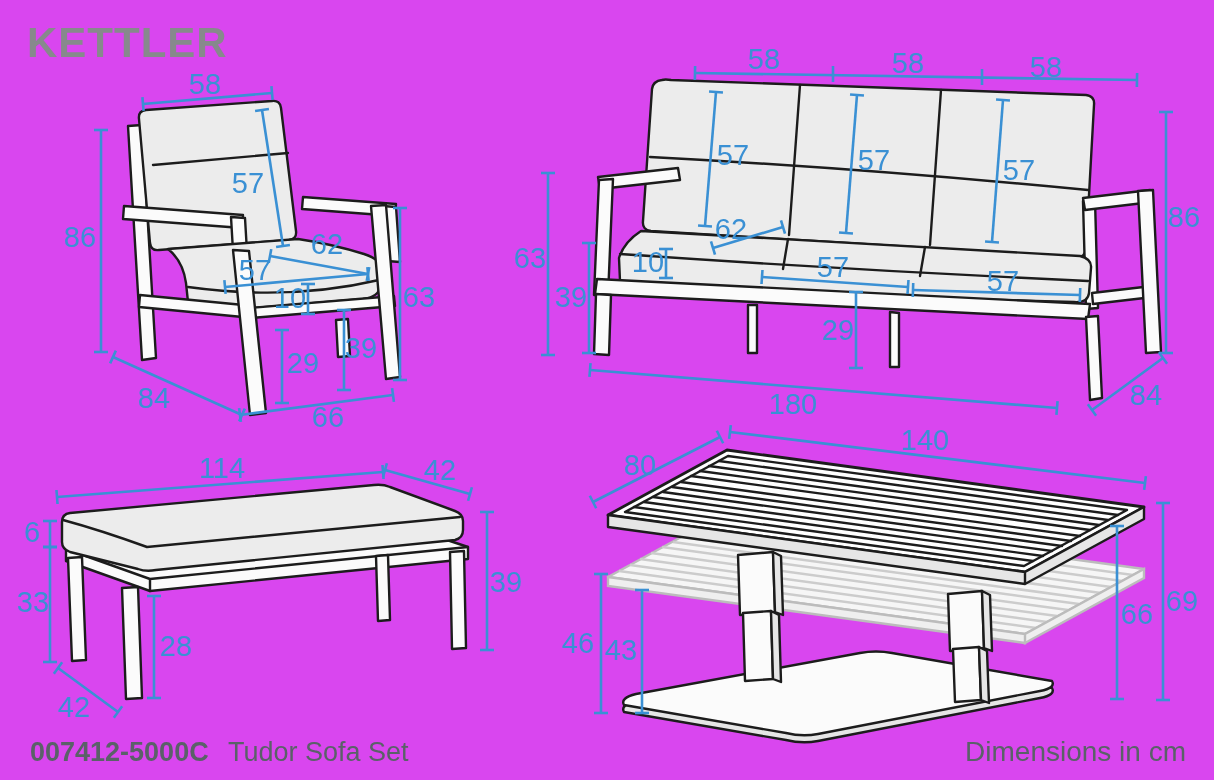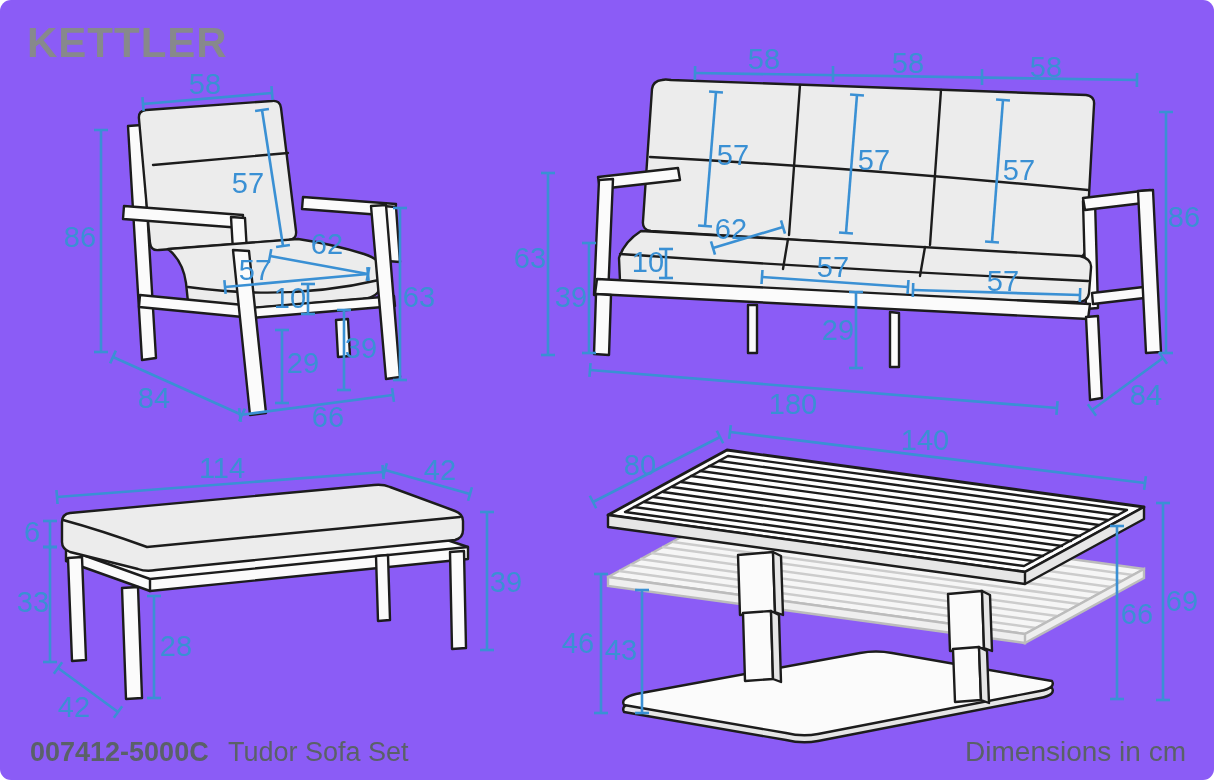--- a/index.html
+++ b/index.html
@@ -1,16 +1,16 @@
 <!DOCTYPE html>
 <html><head>
 <meta charset="utf-8">
 <style>
   html,body{margin:0;padding:0;background:#ffffff;}
-  .page{width:1214px;height:780px;position:relative;background:#8b5cf6;overflow:hidden;border-radius:11px;}
+  .page{width:1214px;height:780px;position:relative;background:#d946ef;overflow:hidden;}
   svg{display:block;}
   .dim{font:29px "Liberation Sans", sans-serif;fill:#3a90d4;}
   .dl{stroke:#3a90d4;stroke-width:2.6;fill:none;marker-start:url(#tk);marker-end:url(#tk);}
   .tk2{stroke:#3a90d4;stroke-width:2.6;}
   .ln{fill:none;stroke:#1c1c1c;stroke-width:2.4;stroke-linejoin:round;stroke-linecap:round;}
   .cu{fill:#ececec;stroke:#1c1c1c;stroke-width:2.4;stroke-linejoin:round;}
   .fr{fill:#fbfbfb;stroke:#1c1c1c;stroke-width:2.4;stroke-linejoin:round;}
   .sh{fill:#e6e6e6;stroke:#1c1c1c;stroke-width:2.4;stroke-linejoin:round;}
   .wh{fill:#ffffff;stroke:#1c1c1c;stroke-width:2.8;stroke-linejoin:round;}
   .gh{fill:#f6f6f6;stroke:#bcbcbc;stroke-width:2.4;stroke-linejoin:round;}

